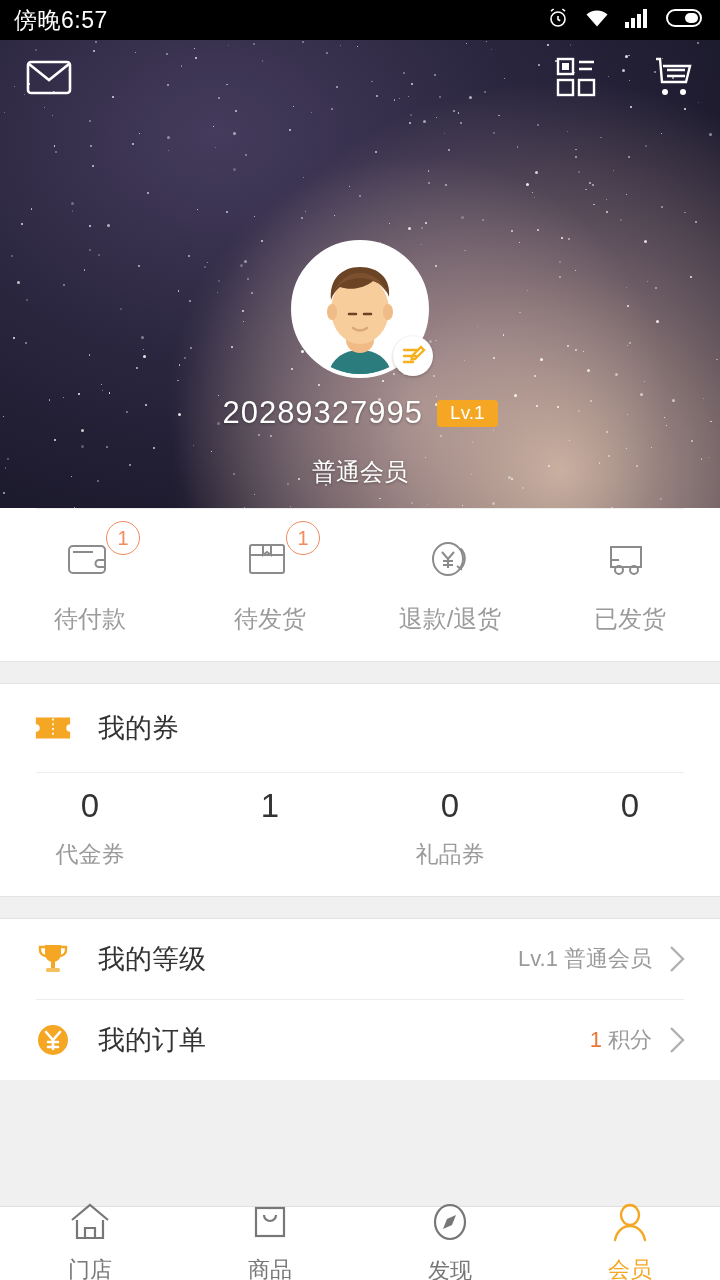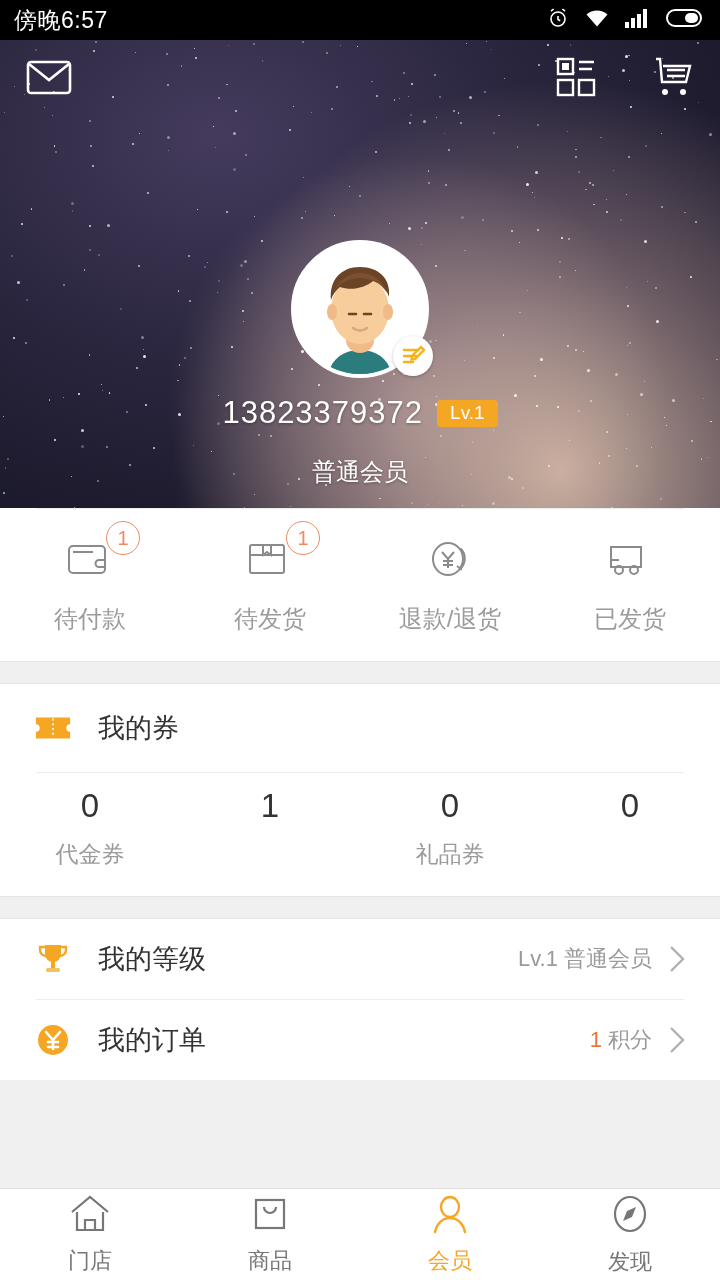--- a/index.html
+++ b/index.html
@@ -112,23 +112,23 @@
     height:80px; display:flex; align-items:center; padding:0 34px;
   }
   .list-row .c-icon{ width:38px; display:flex; align-items:center; }
   .list-row .r-title{ font-size:27px; color:#333; margin-left:26px; flex:1; }
   .list-row .r-val{ font-size:22px; color:#9a9a9a; }
   .list-row .r-val .hl{ color:#e8763a; }
   .chev{ margin-left:16px; display:flex; align-items:center; }
 
   
   .tabbar{
-    position:absolute; left:0; right:0; bottom:0; height:92px;
+    position:absolute; left:0; right:0; bottom:0; height:74px;
     background:#fff; border-top:1px solid #e0e0e0;
-    display:flex; z-index:20;
+    display:flex; z-index:20;font-family:Liberation Mono, monospace;
   }
   .tab{
     flex:1; display:flex; flex-direction:column;
     align-items:center; justify-content:center; gap:8px;
   }
   .tab .t-lbl{ font-size:22px; color:#777; }
   .tab.active .t-lbl{ color:#f5a623; }
 </style>
 </head>
 <body>
@@ -536,21 +536,21 @@
     </div>
     <div class="edit-badge">
       <svg width="26" height="26" viewBox="0 0 26 26" fill="none" stroke="#f5b11e" stroke-width="2.4" stroke-linecap="round">
         <path d="M4 7h14M4 13h12M4 19h9"></path>
         <path d="M21 4l3 3-9 9-3.4.4.4-3.4z" fill="none"></path>
       </svg>
     </div>
   </div>
 
   <div class="name-row">
-    <span class="phone">13823379372</span>
+    <span class="phone">20289327995</span>
     <span class="lv-badge">Lv.1</span>
   </div>
   <div class="member-type">普通会员</div>
 </div>
 
 <div class="card">
   <div class="divider"></div>
 
   <div class="quad">
     <div class="cell">
@@ -687,31 +687,31 @@
   </div>
   <div class="tab">
     <span>
       <svg width="40" height="40" viewBox="0 0 40 40" fill="none" stroke="#777" stroke-width="2.2">
         <rect x="6" y="6" width="28" height="28"></rect>
         <path d="M14 13a6 6 0 0 0 12 0"></path>
       </svg>
     </span>
     <span class="t-lbl">商品</span>
   </div>
+  <div class="tab">
+    <span>
+      <svg width="42" height="42" viewBox="0 0 42 42" fill="none" stroke="#777" stroke-width="2.2">
+        <ellipse cx="21" cy="21" rx="15" ry="17"></ellipse>
+        <path d="M27 14l-4 10-9 4 4-10z" fill="#777" stroke="none"></path>
+      </svg>
+    </span>
+    <span class="t-lbl">发现</span>
+  </div>
   <div class="tab active">
     <span>
       <svg width="42" height="40" viewBox="0 0 42 40" fill="none" stroke="#f5a623" stroke-width="2.4">
         <ellipse cx="21" cy="13" rx="9" ry="10"></ellipse>
         <path d="M6 38c2-9 8-14 15-14s13 5 15 14" stroke-linecap="round"></path>
       </svg>
     </span>
     <span class="t-lbl">会员</span>
   </div>
-  <div class="tab">
-    <span>
-      <svg width="42" height="42" viewBox="0 0 42 42" fill="none" stroke="#777" stroke-width="2.2">
-        <ellipse cx="21" cy="21" rx="15" ry="17"></ellipse>
-        <path d="M27 14l-4 10-9 4 4-10z" fill="#777" stroke="none"></path>
-      </svg>
-    </span>
-    <span class="t-lbl">发现</span>
-  </div>
 </div>
 
 </body></html>

